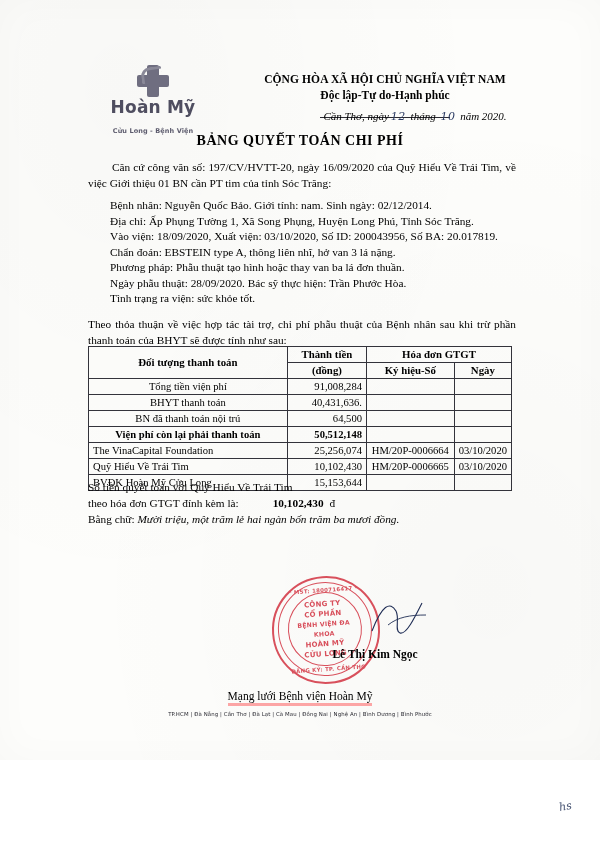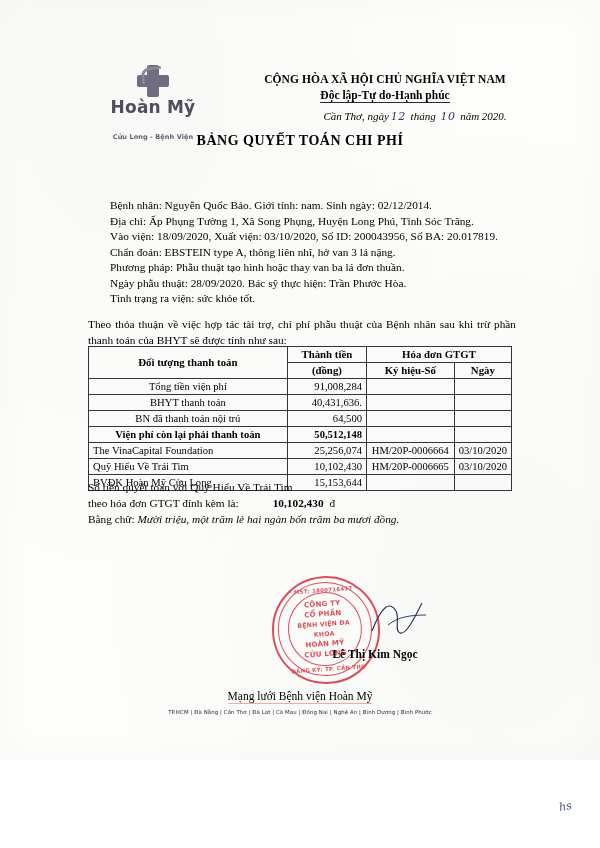--- a/index.html
+++ b/index.html
@@ -88,21 +88,21 @@
     font-weight: bold;
     letter-spacing: 0.2px;
     line-height: 1.05;
     color: #4f4e60;
   }
   .logo-sub {
     font-family: "DejaVu Sans", sans-serif;
     font-size: 6.5px;
     font-weight: bold;
     letter-spacing: 0.1px;
-    margin-top: 16px;
+    margin-top: 10px;
     color: #5d5c6e;
   }
 
   .nation-block {
     position: absolute;
     left: 240px;
     top: 73px;
     width: 290px;
     text-align: center;
   }
@@ -110,21 +110,21 @@
     font-size: 11.5px;
     font-weight: bold;
     letter-spacing: 0.1px;
   }
   .nation-line2 {
     font-size: 11.5px;
     font-weight: bold;
     margin-top: 2px;
     display: inline-block;
     border-bottom: 1px solid #2a2a32;
-    padding-bottom: 1px;
+    padding-bottom: 16px;
   }
   .date-line {
     position: absolute;
     left: 300px;
     top: 110px;
     width: 230px;
     text-align: center;
     font-size: 11px;
     font-style: italic;
   }
@@ -315,21 +315,21 @@
   .footer {
     position: absolute;
     left: 0;
     top: 686px;
     width: 600px;
     text-align: center;
   }
   .footer-title {
     font-size: 11.5px;
     display: inline-block;
-    border-bottom: 1px solid #fca5a5;
+    border-bottom: 3px solid #fca5a5;
     padding-bottom: 1px;
   }
   .footer-cities {
     font-family: "DejaVu Sans", sans-serif;
     font-size: 5.4px;
     letter-spacing: 0.1px;
     margin-top: 5px;
     color: #2b2b33;
   }
 
@@ -369,20 +369,21 @@
   <div class="date-line">
     <span>Cần Thơ, ngày</span><span class="hw">12</span>
     <span>tháng</span>
     <span class="hw">10</span>
     <span>năm</span>
     <span>2020.</span>
   </div>
 
   <div class="doc-title">BẢNG QUYẾT TOÁN CHI PHÍ</div>
 
+  <div class="intro">Căn cứ công văn số: 197/CV/HVTT-20, ngày 16/09/2020 của Quỹ Hiểu Về Trái Tim, về việc Giới thiệu 01 BN cần PT tim  của tỉnh Sóc Trăng:</div>
 
   <div class="details">
     <div>Bệnh nhân: Nguyễn Quốc Bảo.  Giới tính: nam.  Sinh ngày: 02/12/2014.</div>
     <div>Địa chỉ: Ấp Phụng Tường 1, Xã Song Phụng, Huyện Long Phú, Tỉnh Sóc Trăng.</div>
     <div>Vào viện: 18/09/2020, Xuất viện: 03/10/2020, Số ID: 200043956, Số BA: 20.017819.</div>
     <div>Chẩn đoán: EBSTEIN type A, thông liên nhĩ, hở van 3 lá nặng.</div>
     <div>Phương pháp: Phẫu thuật tạo hình hoặc thay van ba lá đơn thuần.</div>
     <div>Ngày phẫu thuật: 28/09/2020. Bác sỹ thực hiện: Trần Phước Hòa.</div>
     <div>Tình trạng ra viện: sức khỏe tốt.</div>
   </div>

